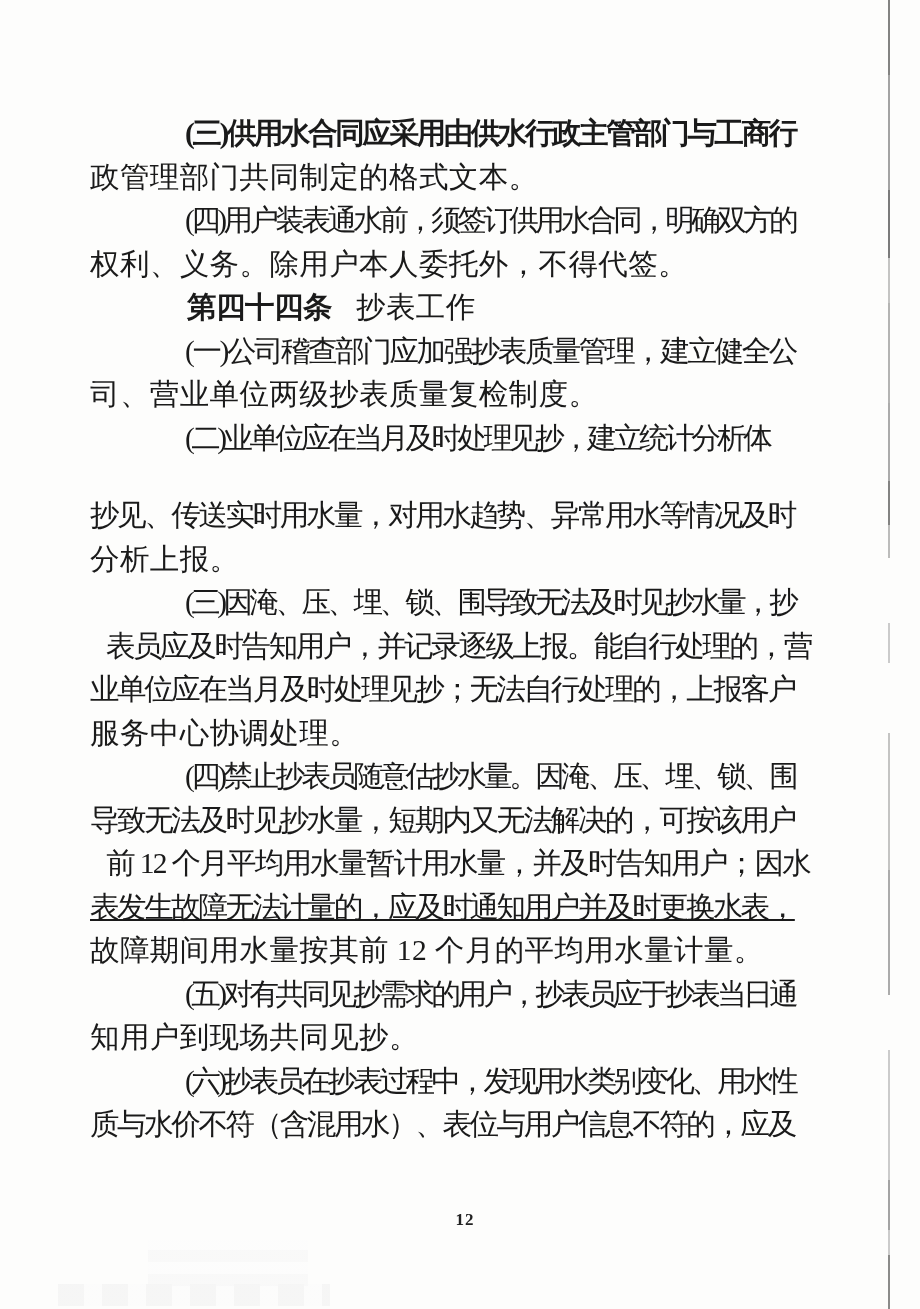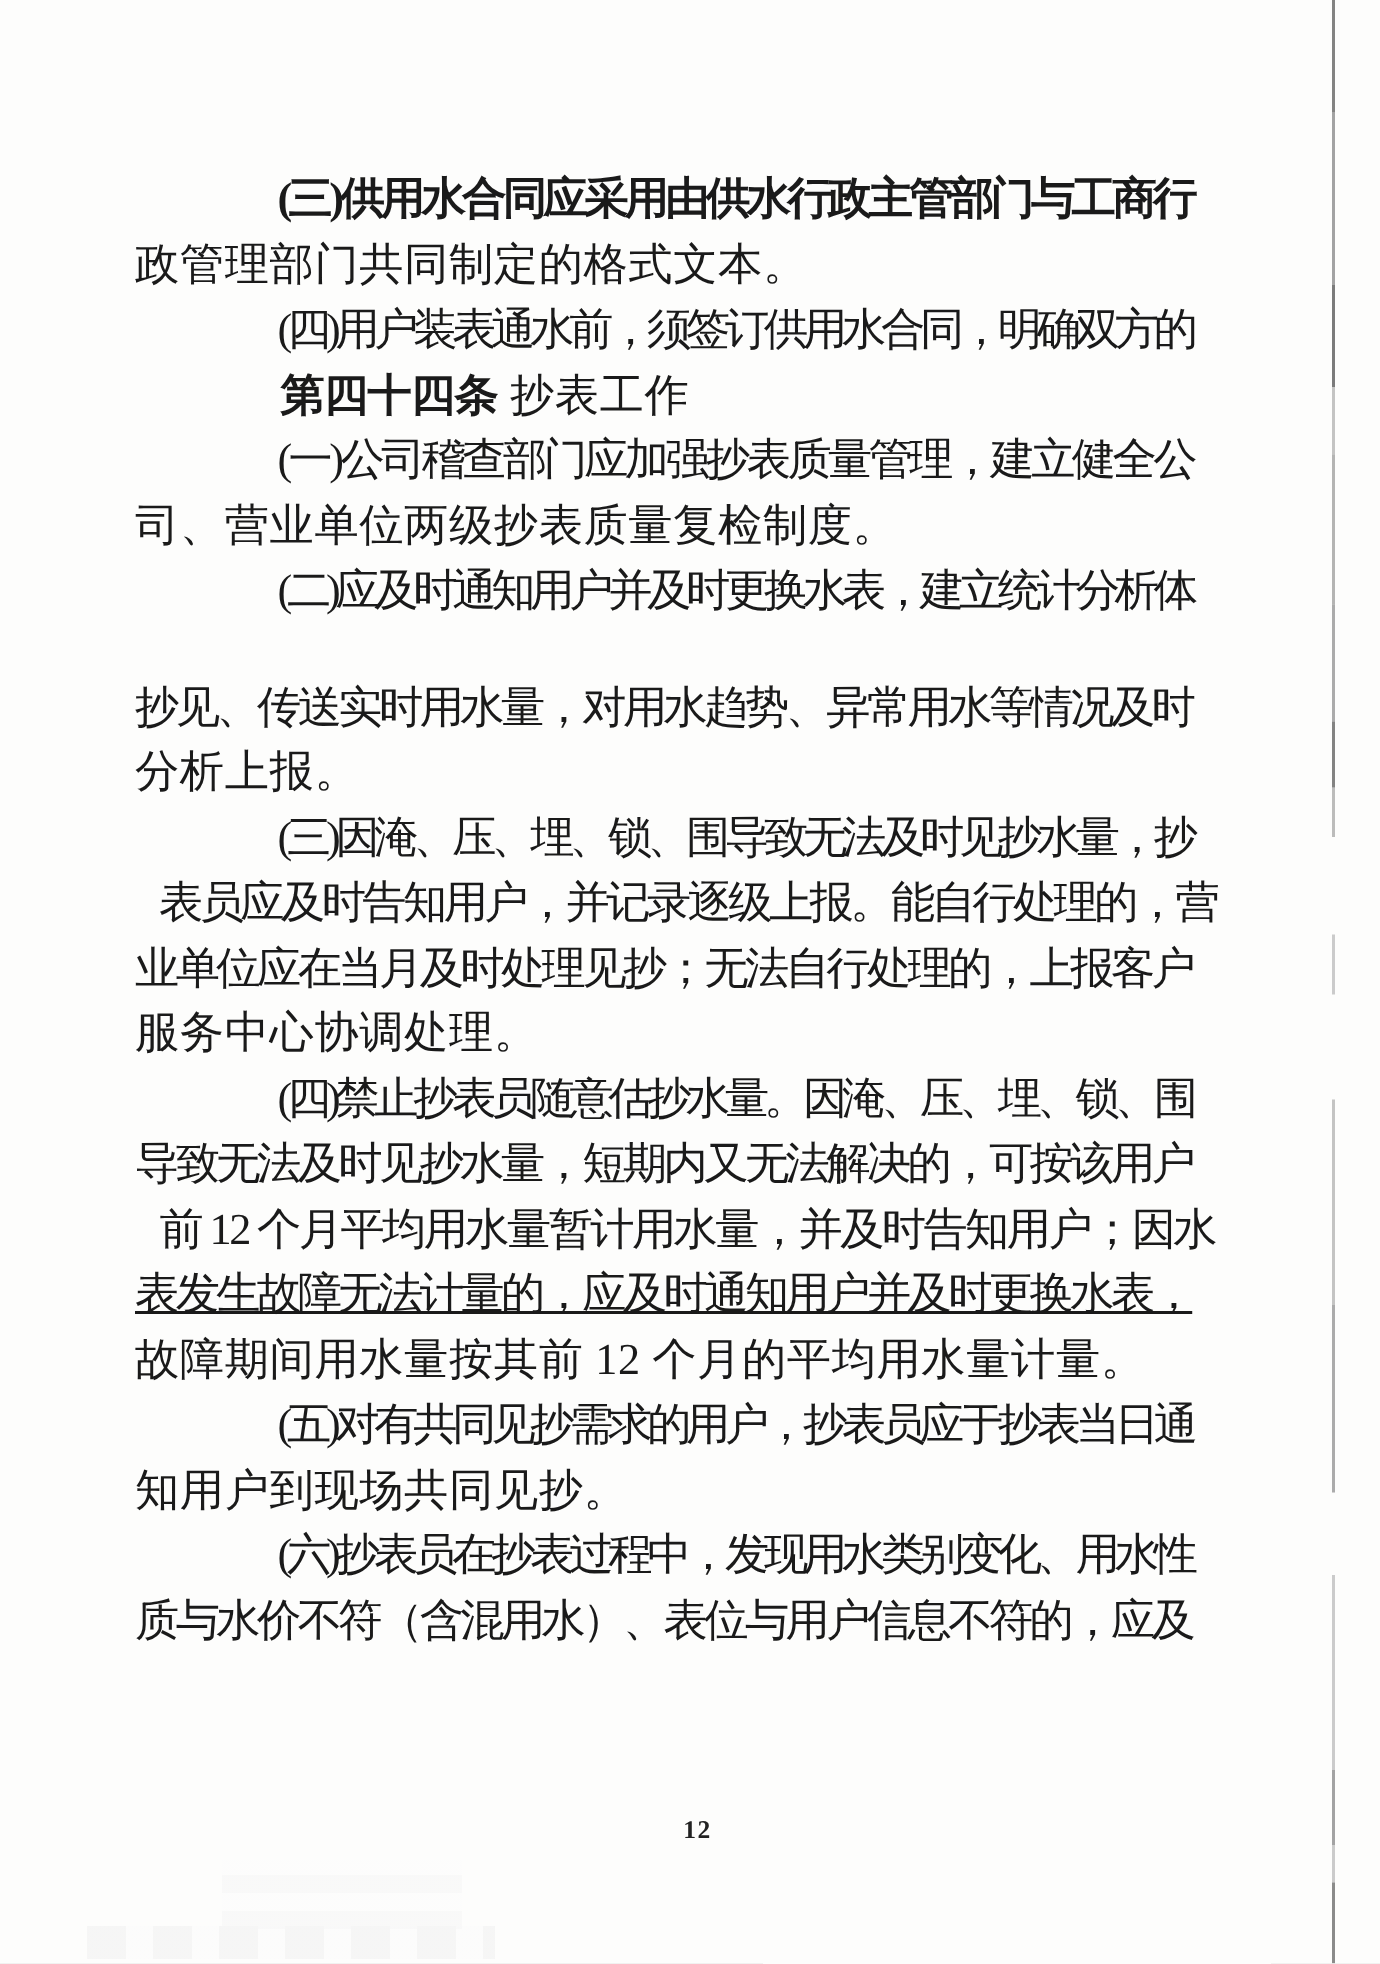--- a/index.html
+++ b/index.html
@@ -20,21 +20,21 @@
     height:43.5px;
     line-height:43.5px;
     font-size:29.5px;
     letter-spacing:0.4px;
     white-space:nowrap;
     overflow:visible;
   }
   .line.para-start{ text-indent:95px; }
   .line.heading{ text-indent:97px; }
   .hnum{ font-weight:700; letter-spacing:-0.5px; }
-  .htitle{ margin-left:8px; }
+  .htitle{ margin-left:24px; }
   .pagenum{
     position:absolute;
     top:1210px;left:0;width:920px;
     text-align:center;
     font-size:17px;
     font-weight:700;
     letter-spacing:1px;
     color:#222;
     padding-left:10px;
     box-sizing:border-box;
@@ -53,24 +53,25 @@
 </style>
 </head>
 <body>
 
 <div class="page">
 
   <div class="textblock">
       <div class="line para-start" style="letter-spacing: -2.40833px; font-weight: bold;">(三)供用水合同应采用由供水行政主管部门与工商行</div>
       <div class="line para-end">政管理部门共同制定的格式文本。</div>
       <div class="line para-start" style="letter-spacing: -3.52px;">(四)用户装表通水前，须签订供用水合同，明确双方的</div>
+      <div class="line para-end">权利、义务。除用户本人委托外，不得代签。</div>
       <div class="line heading"><span class="hnum">第四十四条</span><span class="htitle">抄表工作</span></div>
       <div class="line para-start" style="letter-spacing: -2.40833px;">(一)公司稽查部门应加强抄表质量管理，建立健全公</div>
       <div class="line para-end">司、营业单位两级抄表质量复检制度。</div>
-      <div class="line para-start" style="letter-spacing: -3.52px;">(二)应及时通知用户并及时更换水表，建立统计分析体</div>
+      <div class="line para-start" style="letter-spacing: -3.52px;">(二)业单位应在当月及时处理见抄，建立统计分析体</div>
       <div class="line body" style="letter-spacing: -2.39231px; margin-top: 34px;">抄见、传送实时用水量，对用水趋势、异常用水等情况及时</div>
       <div class="line para-end">分析上报。</div>
       <div class="line para-start" style="letter-spacing: -3.52px;">(三)因淹、压、埋、锁、围导致无法及时见抄水量，抄</div>
       <div class="line body" style="letter-spacing: -2.39231px; margin-left: 16px;">表员应及时告知用户，并记录逐级上报。能自行处理的，营</div>
       <div class="line body" style="letter-spacing: -2.39231px;">业单位应在当月及时处理见抄；无法自行处理的，上报客户</div>
       <div class="line para-end">服务中心协调处理。</div>
       <div class="line para-start" style="letter-spacing: -3.52px;">(四)禁止抄表员随意估抄水量。因淹、压、埋、锁、围</div>
       <div class="line body" style="letter-spacing: -2.39231px;">导致无法及时见抄水量，短期内又无法解决的，可按该用户</div>
       <div class="line body" style="letter-spacing: -1.73571px; text-align: right;">前 12 个月平均用水量暂计用水量，并及时告知用户；因水</div>
       <div class="line body" style="letter-spacing: -2.39231px; text-decoration: underline;">表发生故障无法计量的，应及时通知用户并及时更换水表，</div>

